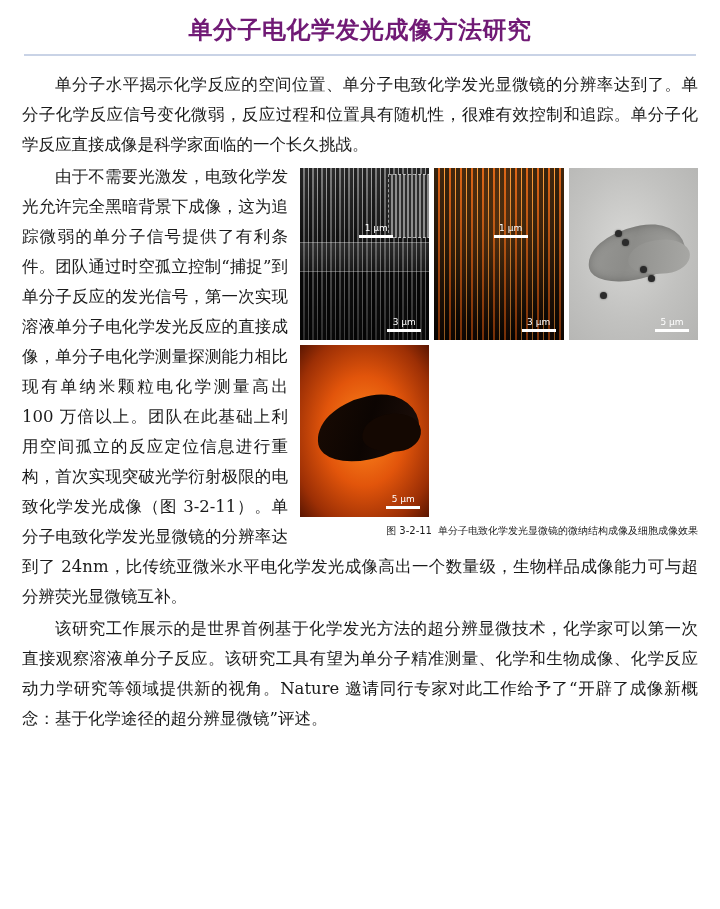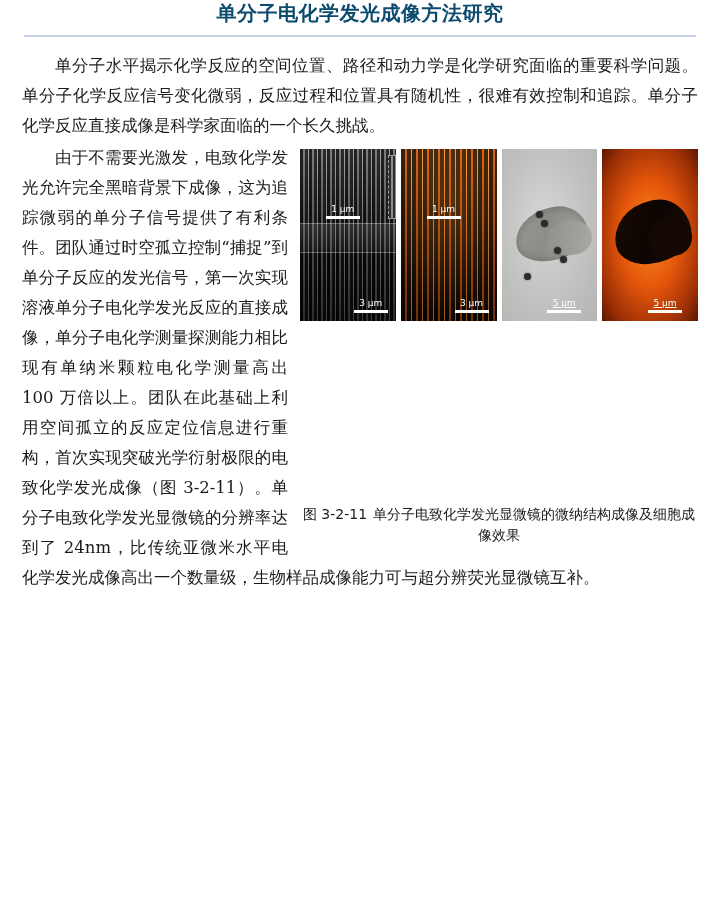--- a/index.html
+++ b/index.html
@@ -18,23 +18,24 @@
     position: relative;
     width: 720px;
     height: 909px;
     box-sizing: border-box;
     padding: 0 22px;
   }
   .title {
     text-align: center;
     font-family: "DejaVu Sans", "Liberation Sans", sans-serif;
     font-weight: bold;
-    font-size: 20px;
-    color: #0c4a6e;
+    font-size: 24px;
+    color: #701a75;
     letter-spacing: 0.5px;
+    padding-top: 14px;
     padding-bottom: 8px;
   }
   .title-rule {
     height: 2px;
     background: #c9d3e6;
     margin: 0 2px 14px 2px;
   }
   p.body-par {
     font-size: 16.5px;
     line-height: 1.82;
@@ -44,21 +45,21 @@
     text-indent: 2em;
   }
   
   .figure-block {
     float: right;
     width: 398px;
     margin: 6px 0 4px 12px;
   }
   .fig-grid {
     display: grid;
-    grid-template-columns: 1fr 1fr 1fr 1fr;
+    grid-template-columns: 1fr 1fr 1fr;
     grid-template-rows: 172px 172px;
     gap: 5px;
   }
   .fig-cell {
     position: relative;
     overflow: hidden;
   }
   .scalebar {
     position: absolute;
     color: #ffffff;
@@ -70,21 +71,21 @@
   .scalebar .bar {
     display: block;
     height: 3px;
     background: #ffffff;
     margin: 2px auto 0 auto;
   }
   .sb-topright { right: 36px; top: 56px; }
   .sb-topright .bar { width: 34px; }
   .sb-botright { right: 8px; bottom: 8px; margin-left: 16px; }
   .sb-botright .bar { width: 34px; }
-  .sb-cell-br { right: 16px; bottom: 8px; text-decoration: underline; }
+  .sb-cell-br { right: 9px; bottom: 8px; }
   .sb-cell-br .bar { width: 34px; }
 
   
   .panel-a {
     background:
       linear-gradient(to bottom, rgba(255,255,255,0.10), rgba(0,0,0,0.35) 60%, rgba(0,0,0,0.6)),
       repeating-linear-gradient(to right,
         #0a0a0a 0px, #0a0a0a 3px,
         #6f6f6f 3px, #6f6f6f 5px,
         #141414 5px, #141414 8px,
@@ -179,39 +180,39 @@
     left: 48%;
     top: 40%;
     width: 46%;
     height: 22%;
     background: #140802;
     border-radius: 50% 45% 40% 55% / 55% 50% 50% 45%;
     transform: rotate(-6deg);
   }
   .fig-caption {
     font-family: "DejaVu Sans", "Liberation Sans", sans-serif;
-    font-size: 14px;
+    font-size: 10px;
     line-height: 1.5;
     color: #1a1a1a;
     margin-top: 6px;
-    text-align: center;
+    text-align: right;
   }
   .fig-caption .fig-num {
     margin-right: 6px;
   }
 </style>
 </head>
 <body>
 
 <div class="page">
 
   <div class="title">单分子电化学发光成像方法研究</div>
   <div class="title-rule"></div>
 
-  <p class="body-par">单分子水平揭示化学反应的空间位置、路径和动力学是化学研究面临的重要科学问题。单分子化学反应信号变化微弱，反应过程和位置具有随机性，很难有效控制和追踪。单分子化学反应直接成像是科学家面临的一个长久挑战。</p>
+  <p class="body-par">单分子水平揭示化学反应的空间位置、单分子电致化学发光显微镜的分辨率达到了。单分子化学反应信号变化微弱，反应过程和位置具有随机性，很难有效控制和追踪。单分子化学反应直接成像是科学家面临的一个长久挑战。</p>
 
 
   <div class="figure-block">
     <div class="fig-grid">
 
       <div class="fig-cell panel-a">
         <div class="inset"></div>
         <div class="band"></div>
         <div class="scalebar sb-topright">
           <span>1 μm</span>
@@ -259,14 +260,15 @@
       </div>
 
     </div>
     <div class="fig-caption">
       <span class="fig-num">图 3-2-11</span><span>单分子电致化学发光显微镜的微纳结构成像及细胞成像效果</span>
     </div>
   </div>
 
   <p class="body-par">由于不需要光激发，电致化学发光允许完全黑暗背景下成像，这为追踪微弱的单分子信号提供了有利条件。团队通过时空孤立控制“捕捉”到单分子反应的发光信号，第一次实现溶液单分子电化学发光反应的直接成像，单分子电化学测量探测能力相比现有单纳米颗粒电化学测量高出 100 万倍以上。团队在此基础上利用空间孤立的反应定位信息进行重构，首次实现突破光学衍射极限的电致化学发光成像（图 3-2-11）。单分子电致化学发光显微镜的分辨率达到了 24nm，比传统亚微米水平电化学发光成像高出一个数量级，生物样品成像能力可与超分辨荧光显微镜互补。</p>
 
+  <p class="body-par">该研究工作展示的是世界首例基于化学发光方法的超分辨显微技术，化学家可以第一次直接观察溶液单分子反应。该研究工具有望为单分子精准测量、化学和生物成像、化学反应动力学研究等领域提供新的视角。Nature 邀请同行专家对此工作给予了“开辟了成像新概念：基于化学途径的超分辨显微镜”评述。</p>
 
 </div>
 
 </body></html>

